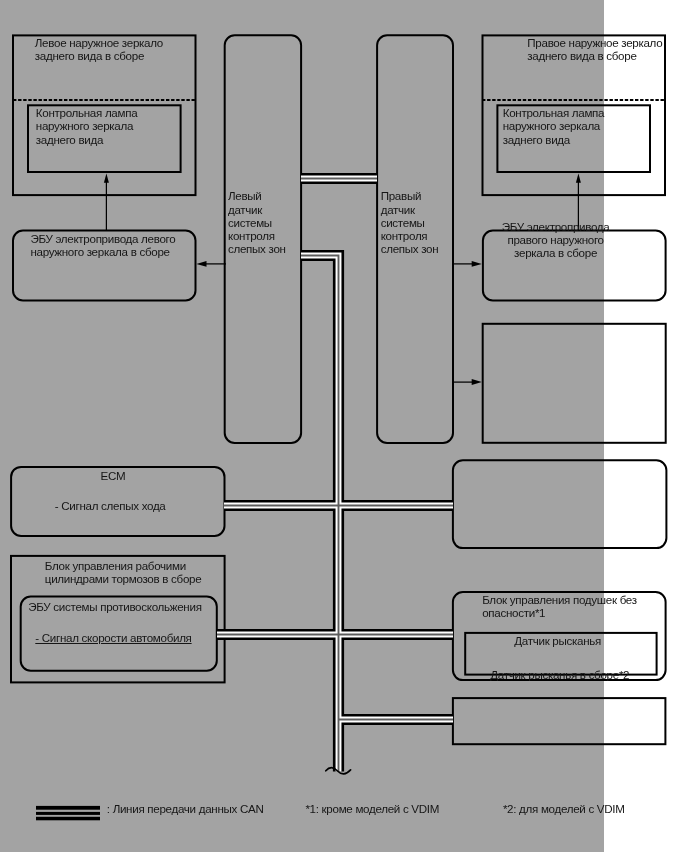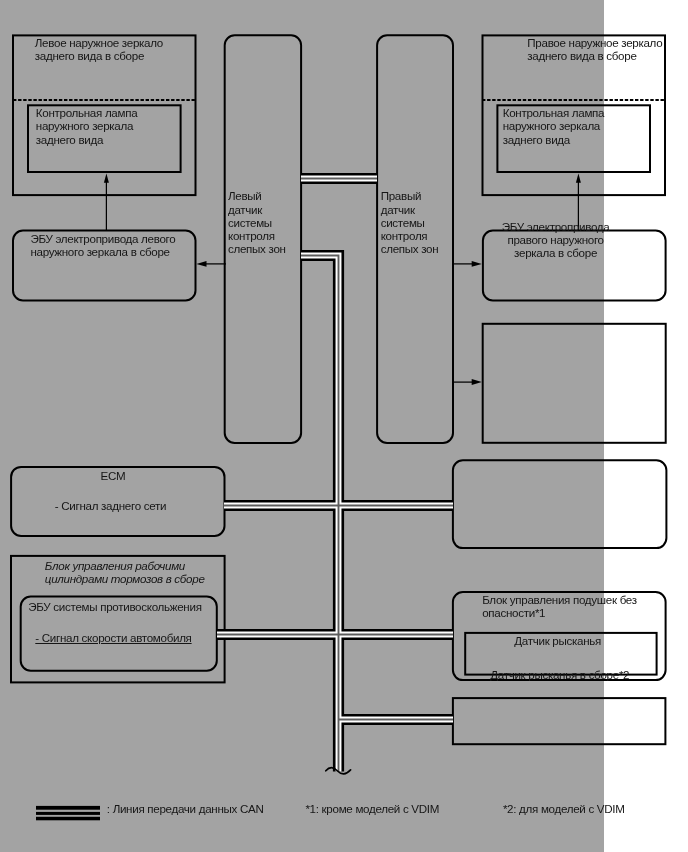--- a/index.html
+++ b/index.html
@@ -101,23 +101,23 @@
 заднего вида в сборе</div>
   <div class="lbl" style="left:502.7px;top:106.2px;">Контрольная лампа
 наружного зеркала
 заднего вида</div>
   <div class="lbl" style="left:501.7px;top:220px;text-align:center;">ЭБУ электропривода
 правого наружного
 зеркала в сборе</div>
 
 
   <div class="lbl" style="left:100.5px;top:469px;">ECM</div>
-  <div class="lbl" style="left:54.8px;top:499px;">- Сигнал заднего сети</div>
+  <div class="lbl" style="left:54.8px;top:499px;">- Сигнал слепых хода</div>
 
-  <div class="lbl" style="left:44.8px;top:558.5px;font-style:italic;">Блок управления рабочими
+  <div class="lbl" style="left:44.8px;top:558.5px;">Блок управления рабочими
 цилиндрами тормозов в сборе</div>
   <div class="lbl" style="left:28.3px;top:600.0px;">ЭБУ системы противоскольжения</div>
   <div class="lbl" style="left:35.3px;top:630.7px;text-decoration:underline;">- Сигнал скорости автомобиля</div>
 
 
   <div class="lbl" style="left:482.2px;top:593.0px;">Блок управления подушек без
 опасности*1</div>
   <div class="lbl" style="left:514.3px;top:633.5px;">Датчик рысканья</div>
   <div class="lbl" style="left:490.2px;top:668px;">Датчик рысканья в сборе*2</div>
 

